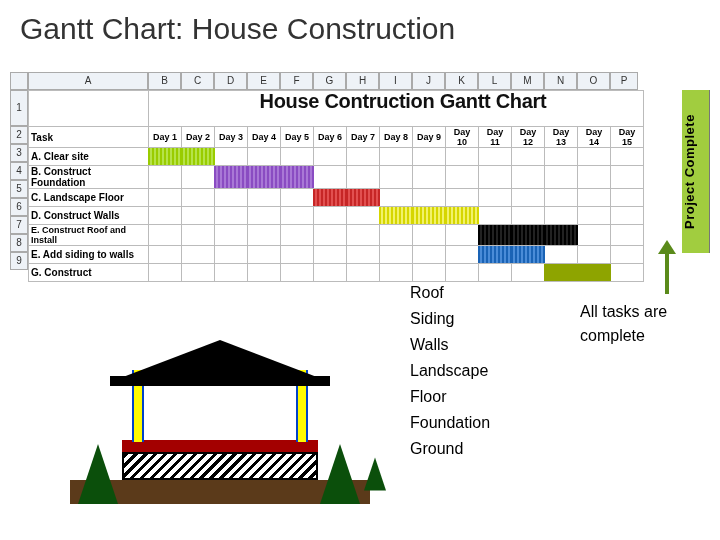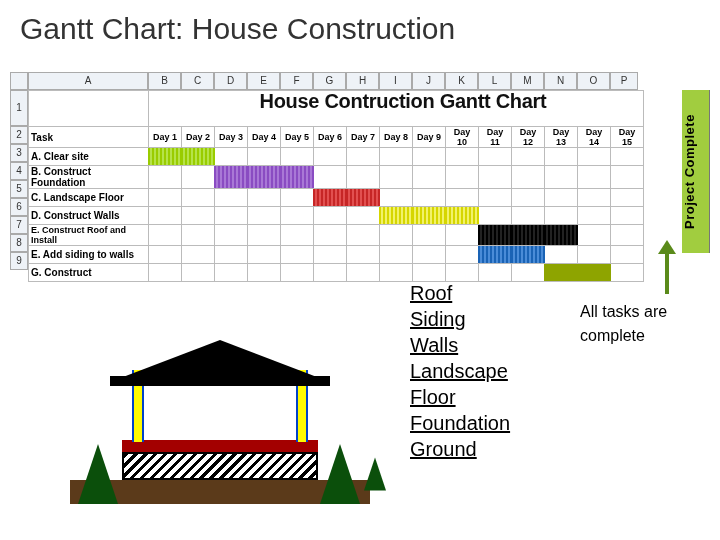--- a/index.html
+++ b/index.html
@@ -176,23 +176,22 @@
     border-right: 20px solid transparent;
     border-bottom: 60px solid #0b4f0b;
   }
   .tree1 { left: 68px; }
   .tree2 { left: 310px; }
   .tree3 { left: 345px; transform: scale(0.55); }
   .legend {
     position: absolute;
     left: 400px;
     top: -30px;
-    font-size: 20px;
+    font-size: 16px;
     line-height: 26px;
-    text-decoration: underline;
   }
   .note {
     position: absolute;
     left: 570px;
     top: -10px;
     font-size: 16px;
     line-height: 24px;
   }
   .arrow {
     position: absolute;

